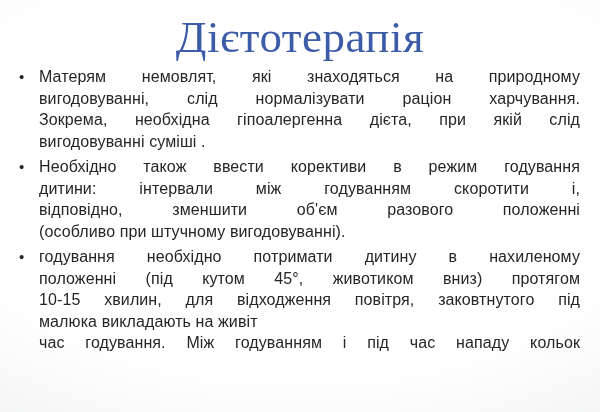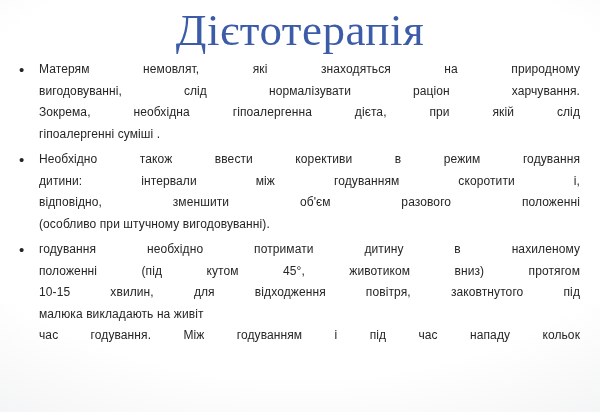--- a/index.html
+++ b/index.html
@@ -7,41 +7,41 @@
     position: relative;
     width: 600px;
     height: 412px;
     overflow: hidden;
     background: radial-gradient(ellipse 135% 115% at 50% 40%,
       #ffffff 45%, #f2f3f4 68%, #dddfe1 86%, #c5c7c9 100%);
     font-family: "Liberation Sans", "DejaVu Sans", sans-serif;
   }
   .title {
     margin: 0;
-    padding-top: 3px;
+    padding-top: 10px;
     text-align: center;
     font-family: "Liberation Serif", "DejaVu Serif", serif;
     font-weight: normal;
     font-size: 45px;
     line-height: 54px;
     letter-spacing: 0.5px;
   }
   .content { padding: 2px 20px 0 16px; }
   .bullet-item {
     display: grid;
     grid-template-columns: 23px 1fr;
     margin-bottom: 4px;
   }
   .dot {
     font-size: 15px;
     line-height: 21.5px;
     padding-left: 3px;
   }
   .line {
-    font-size: 12px;
+    font-size: 16px;
     line-height: 21.5px;
     letter-spacing: 0.1px;
     text-align: justify;
     text-align-last: justify;
     text-justify: inter-word;
     white-space: normal;
   }
   .line.last { text-align-last: left; }
 </style>
 </head>
@@ -49,21 +49,21 @@
 
 <div class="slide">
   <h1 class="title" style="color: rgb(61, 92, 168);">Дієтотерапія</h1>
   <div class="content" id="bullet-list" style="color: rgb(38, 38, 38);">
       <div class="bullet-item">
         <span class="dot">•</span>
         <div>
           <div class="line">Матерям немовлят, які знаходяться на природному</div>
           <div class="line">вигодовуванні, слід нормалізувати раціон харчування.</div>
           <div class="line">Зокрема, необхідна гіпоалергенна дієта, при якій слід</div>
-          <div class="line last">гіпоалергенні суміші .</div>
+          <div class="line last">вигодовуванні суміші .</div>
         </div>
       </div>
       <div class="bullet-item">
         <span class="dot">•</span>
         <div>
           <div class="line">Необхідно також ввести корективи в режим годування</div>
           <div class="line">дитини: інтервали між годуванням скоротити і,</div>
           <div class="line">відповідно, зменшити об'єм разового положенні</div>
           <div class="line last">(особливо при штучному вигодовуванні).</div>
         </div>

